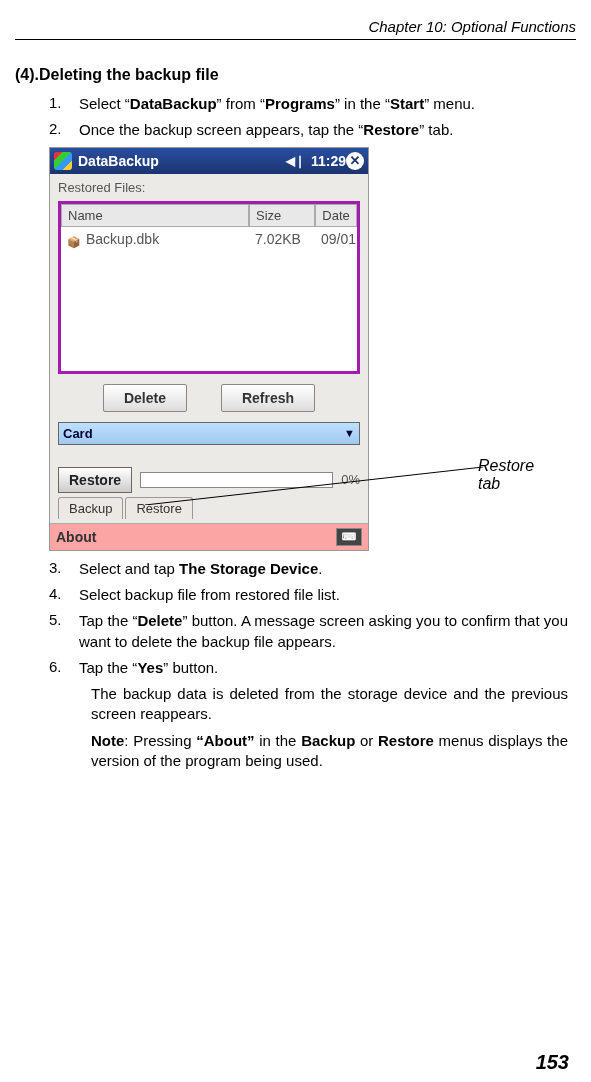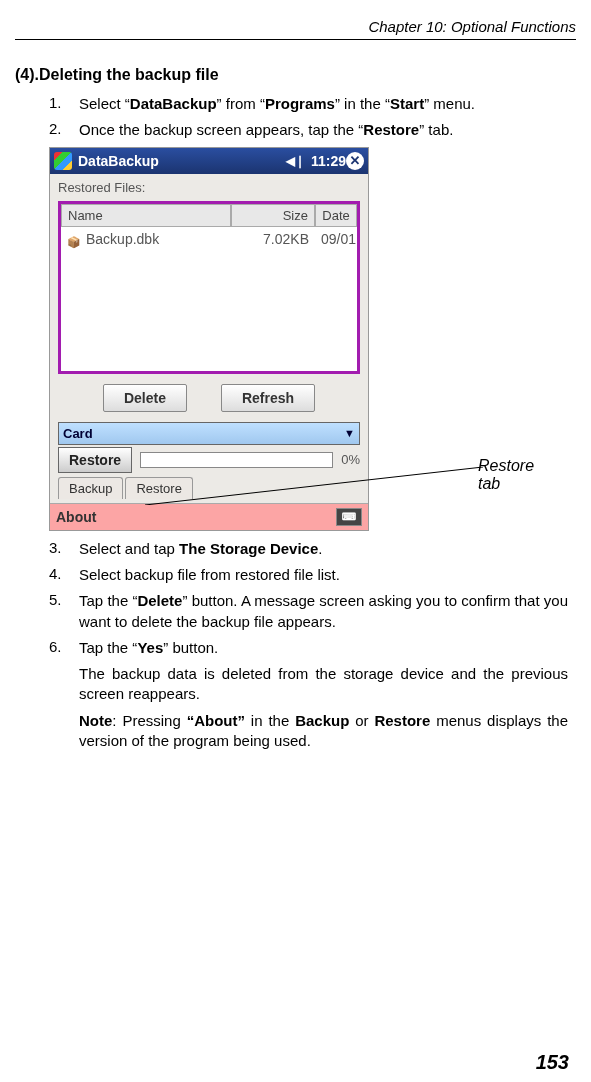--- a/index.html
+++ b/index.html
@@ -24,21 +24,21 @@
     .section-title {
       font-weight: bold;
       font-size: 16px;
       margin-bottom: 10px;
       margin-top: 6px;
     }
     .steps { padding-left: 34px; padding-right: 8px; }
     .step-row { display: flex; margin-bottom: 6px; text-align: justify; }
     .step-num { min-width: 30px; }
     .step-text { flex: 1; line-height: 1.35; }
-    .indent-note { margin-left: 30px; margin-bottom: 6px; text-align: justify; line-height: 1.35; }
+    .indent-note { margin-left: 42px; margin-bottom: 6px; text-align: justify; line-height: 1.35; }
     .bold { font-weight: bold; }
     .screenshot-area {
       position: relative;
       margin: 6px 0 8px 34px;
       width: 500px;
     }
     .device {
       width: 320px;
       border: 1px solid #999;
       background: #f3f3f3;
@@ -66,37 +66,37 @@
       background: #fff; color: #1b3470; font-weight: bold;
       display: flex; align-items: center; justify-content: center;
       font-size: 13px;
     }
     .body-area { padding: 6px 8px 4px 8px; background: #eceae6; font-size: 13px; color: #555; }
     .subtitle { margin-bottom: 6px; }
     .list-box { border: 3px solid #a21caf; background: #fff; }
     .list-head { display: flex; font-size: 13px; }
     .list-head > div { border: 1px solid #aaa; background: #e8e8e8; padding: 3px 6px; color: #444;}
     .col-name { flex: 1; }
-    .col-size { width: 84px; text-align: right; }
+    .col-size { width: 66px; }
     .col-date { width: 42px; text-align: center; }
     .list-row { display: flex; font-size: 14px; padding: 2px 0; }
     .list-row > div { padding: 2px 6px; }
     .file-icon { width: 16px; height: 14px; display: inline-block; margin-right: 3px; vertical-align: middle; }
     .file-icon::before { content: "📦"; font-size: 11px; }
     .list-spacer { height: 120px; }
     .btn-row { display: flex; gap: 34px; justify-content: center; margin: 10px 0; }
     .pda-btn {
       border: 1px solid #888; background: linear-gradient(#fff,#ddd);
       padding: 5px 20px; font-size: 14px; font-weight: bold; color: #333;
       border-radius: 2px;
     }
     .combo {
       border: 1px solid #666; background: linear-gradient(#bfe0ff,#a0c8ef);
       display: flex; align-items: center; padding: 3px 4px; font-size: 13px;
-      color: #003; font-weight: bold; margin-bottom: 2px;
+      color: #003; font-weight: bold; margin-bottom: 22px;
     }
     .combo .arrow { margin-left: auto; font-size: 11px; }
     .restore-row { display: flex; align-items: center; gap: 8px; margin-bottom: 4px; }
     .restore-btn {
       border: 1px solid #666; background: linear-gradient(#fff,#ccc);
       padding: 4px 10px; font-weight: bold; font-size: 14px; color: #222;
     }
     .progress { flex: 1; border: 1px solid #888; height: 16px; background: #fff; }
     .pct { font-size: 13px; color: #555; }
     .tab-row { display: flex; gap: 2px; margin-top: 4px; }

